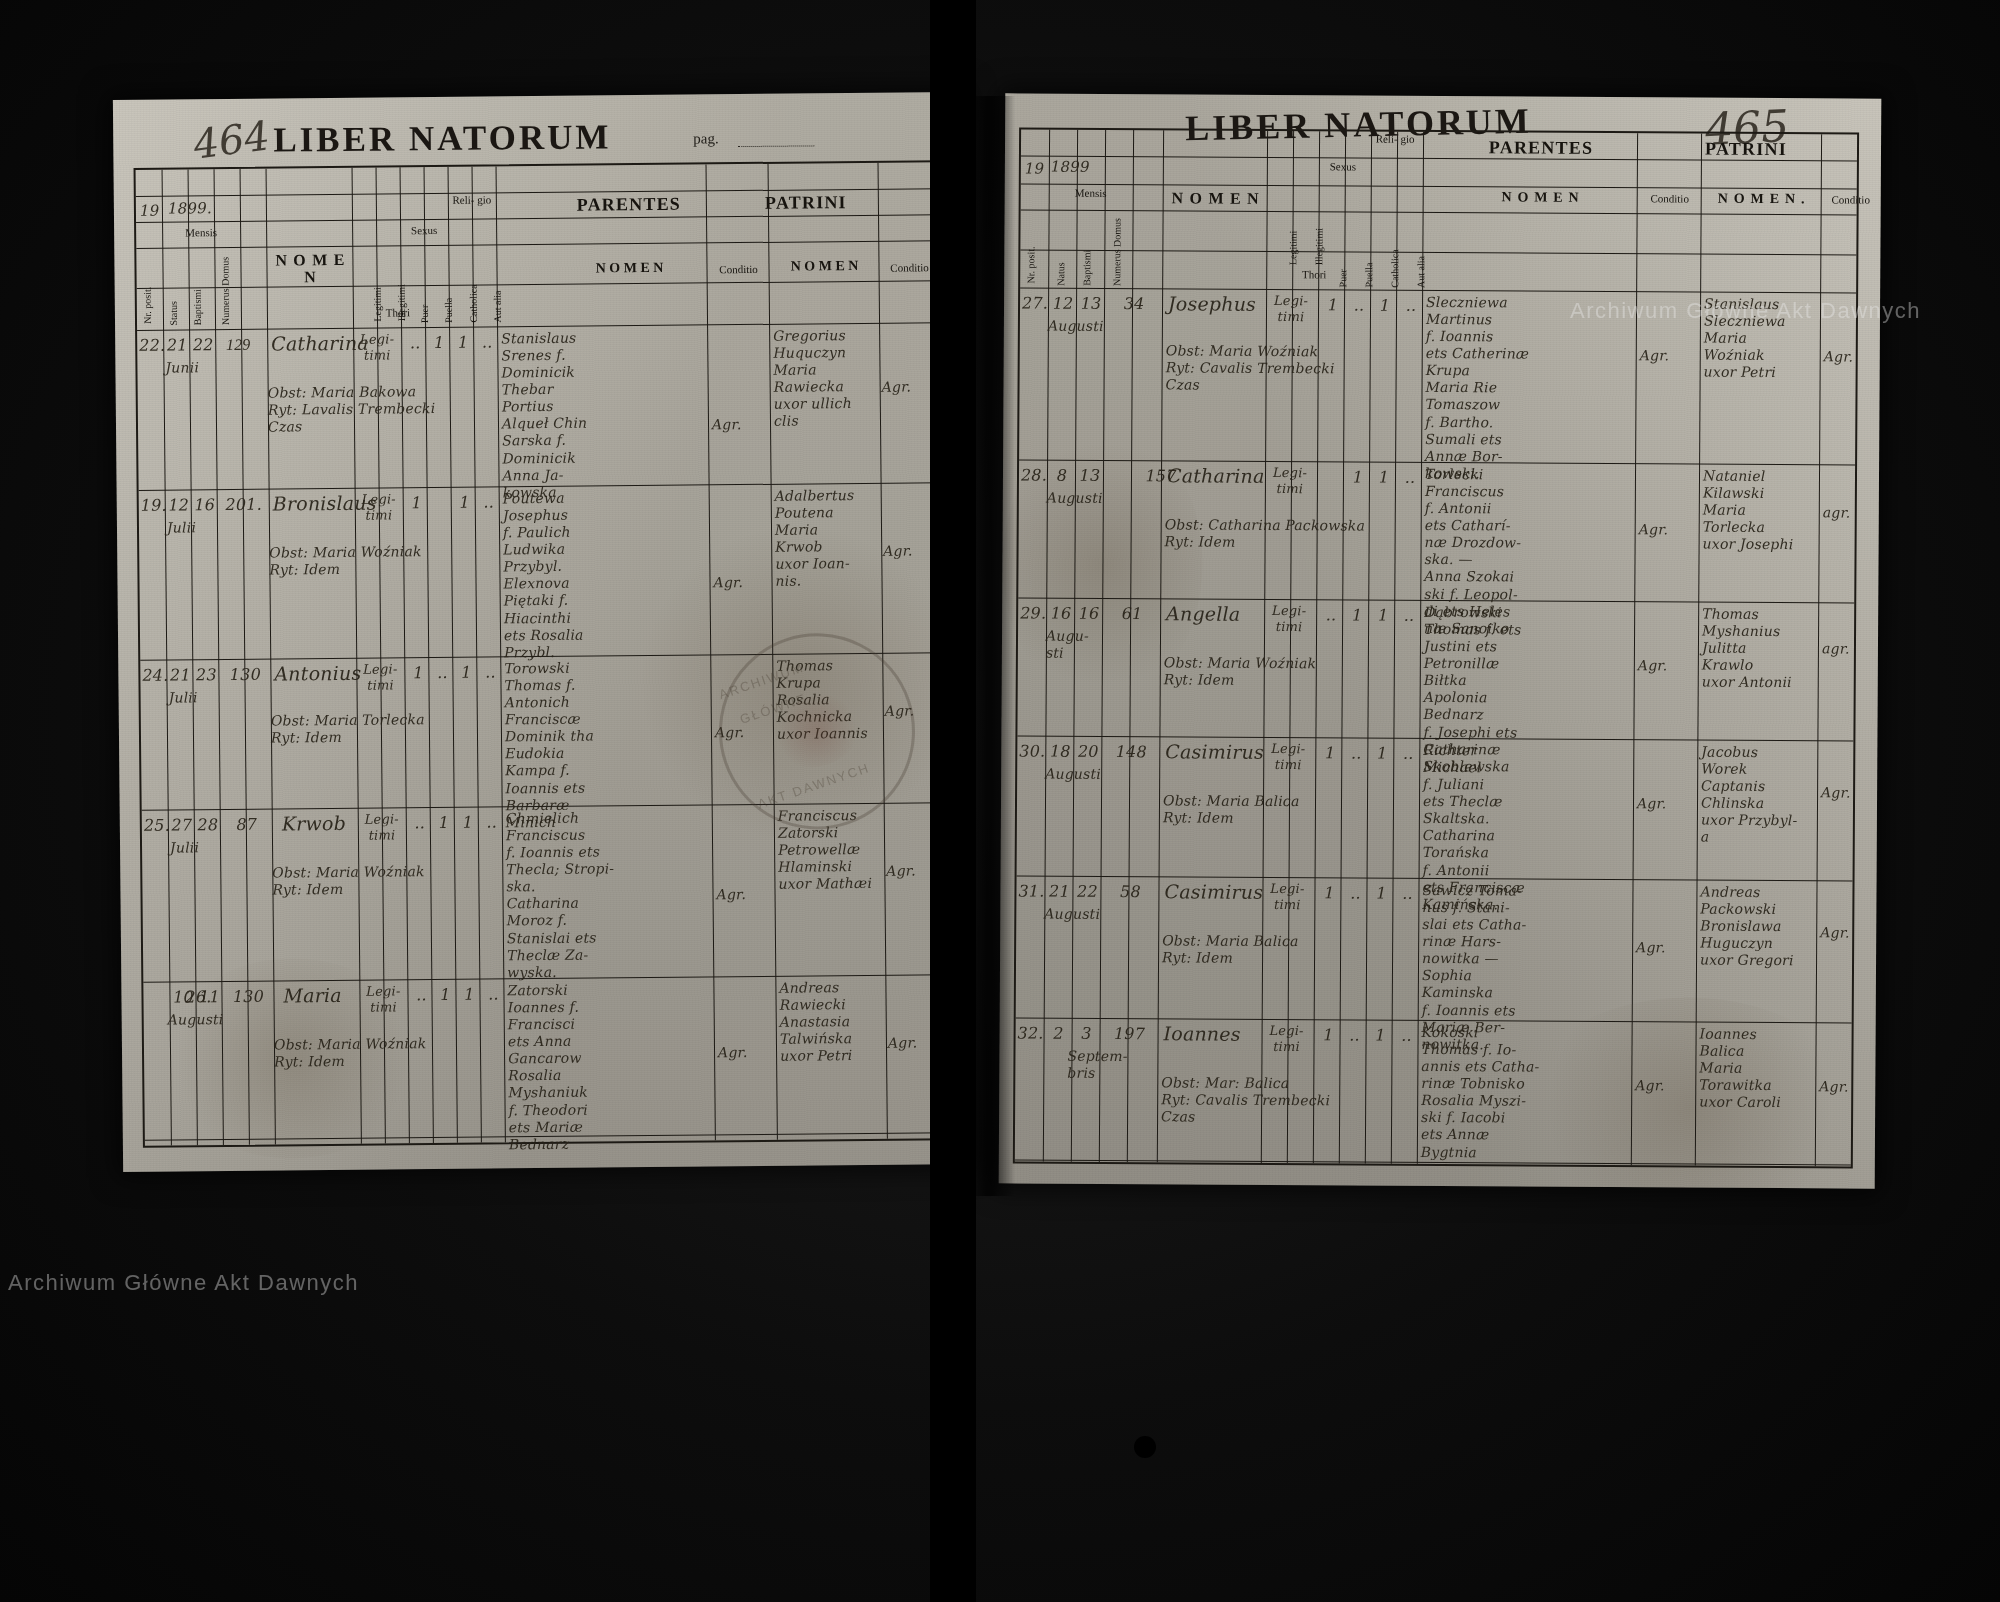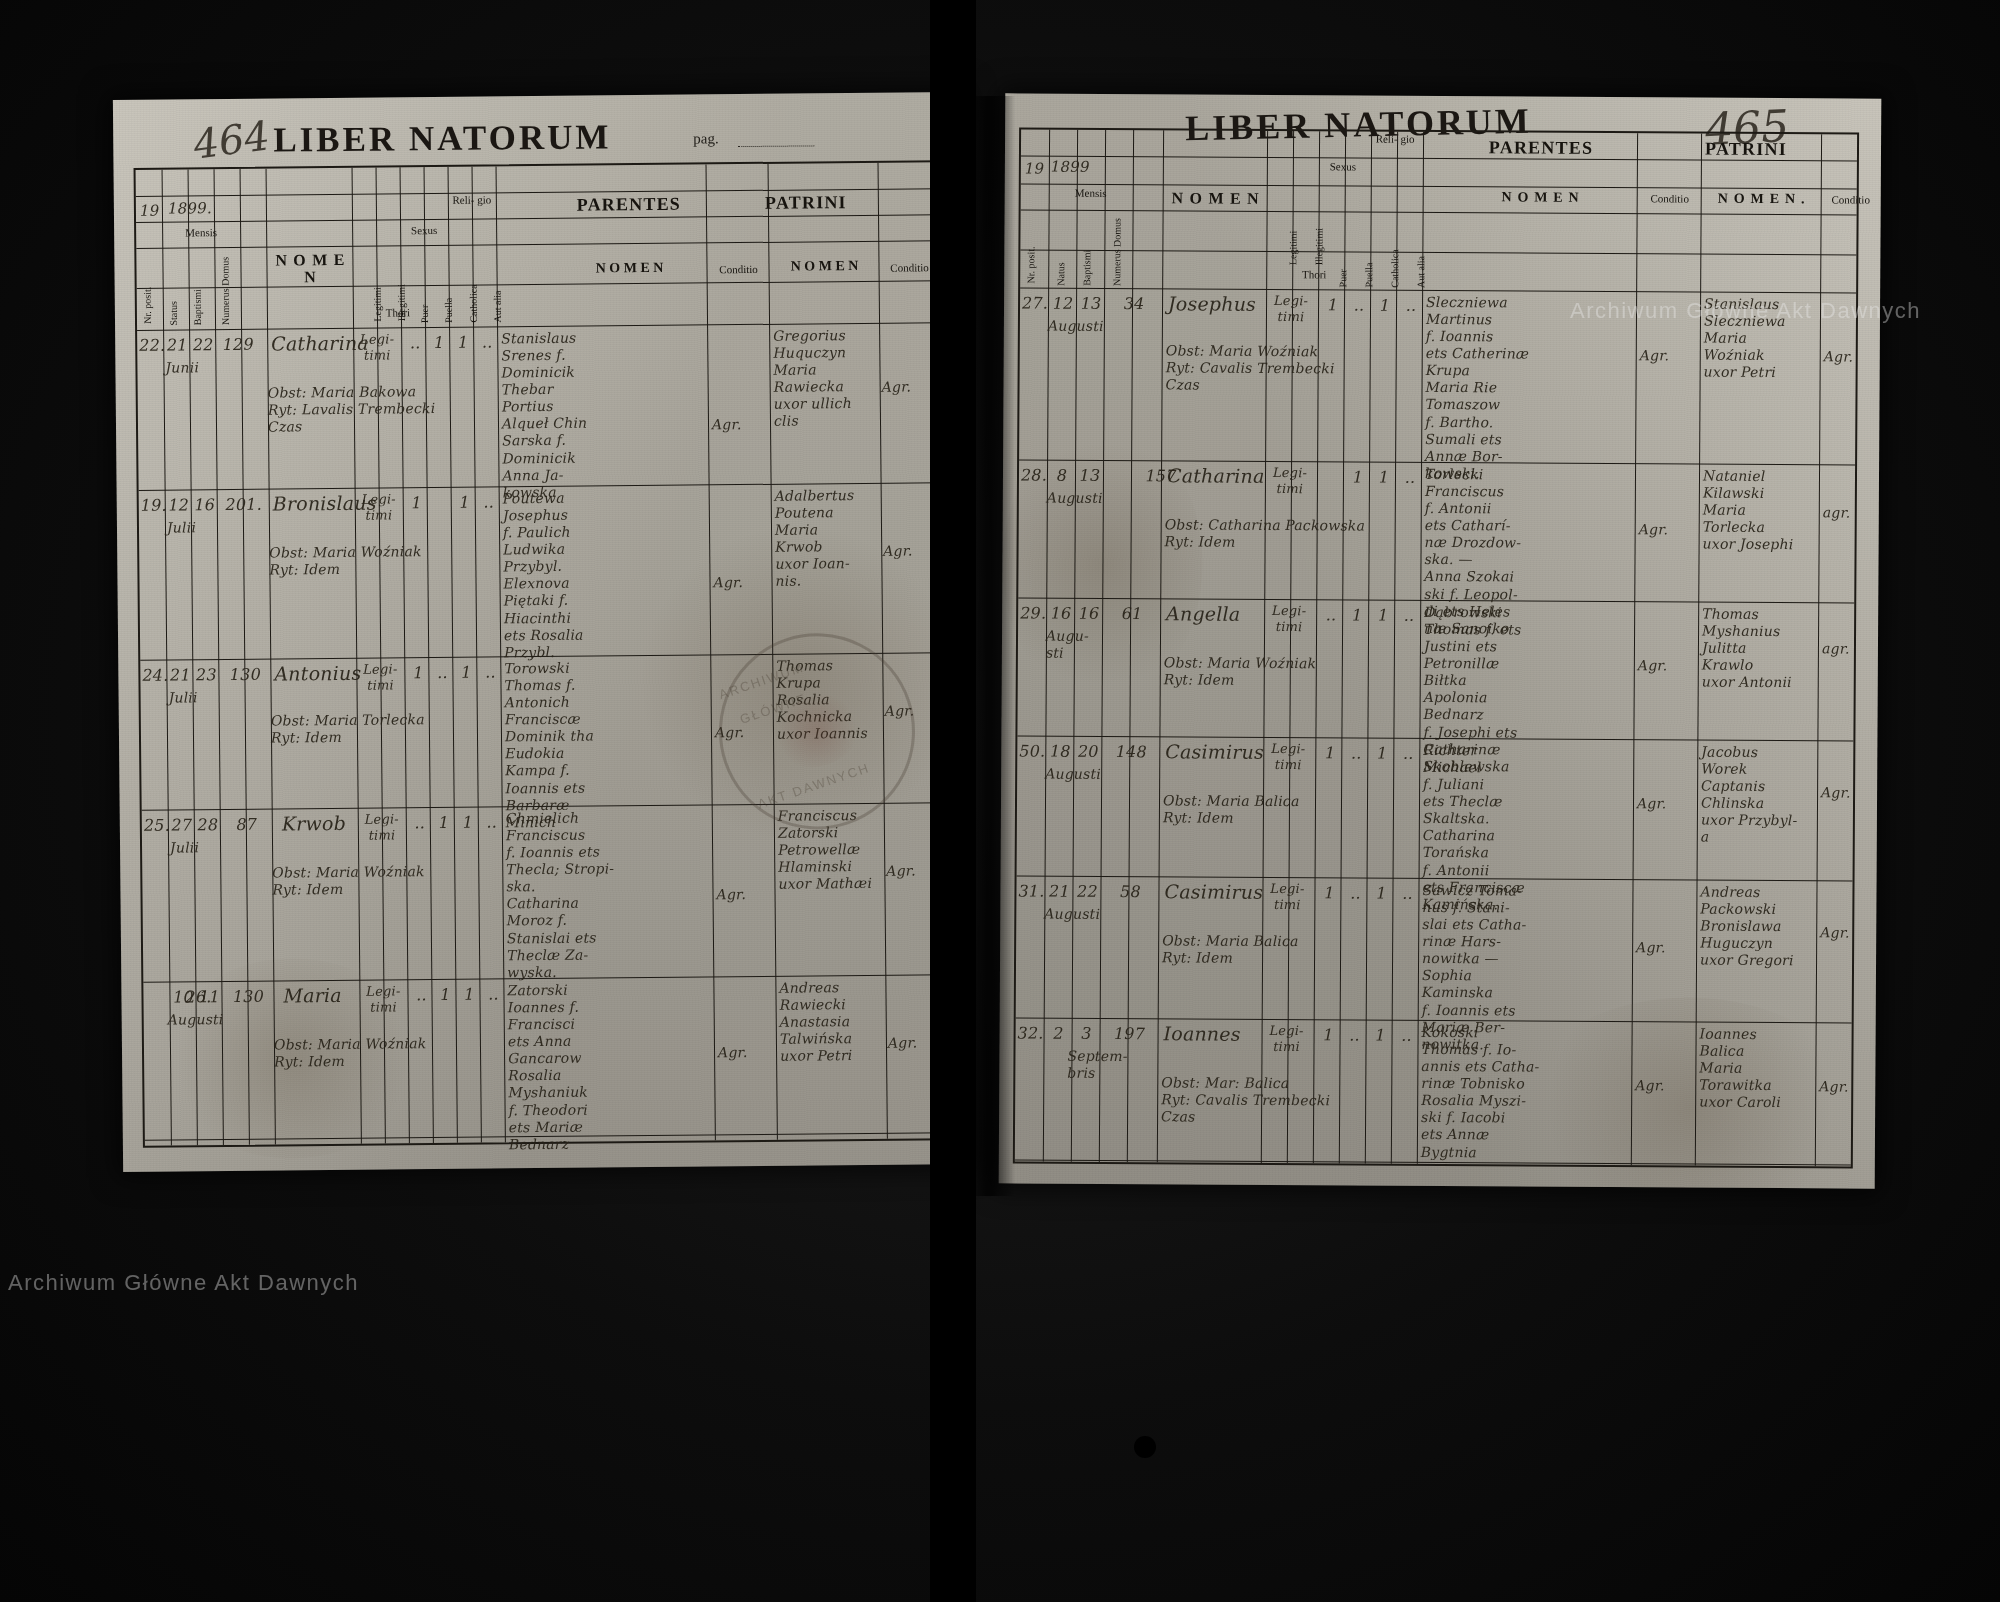--- a/index.html
+++ b/index.html
@@ -331,21 +331,21 @@
         <div class="hdr" style="left:636px;top:96px;width:104px;font-size:14px;font-weight:bold;">N O M E N</div>
         <div class="hdr" style="left:744px;top:100px;width:58px;font-size:11px;">Conditio</div>
 
         <div class="hw hw-t" style="left:4px;top:32px;">19</div>
         <div class="hw hw-t" style="left:32px;top:30px;">1899.</div>
 
         <div>
           <div class="hw hw-num" style="left:2px;top:166px;width:24px;text-align:center;">22.</div>
           <div class="hw hw-num" style="left:28px;top:166px;width:24px;text-align:center;">21</div>
           <div class="hw hw-num" style="left:54px;top:166px;width:24px;text-align:center;">22</div>
-          <div class="hw hw-num" style="left:80px;top:166px;width:42px;text-align:center;">129</div>
+          <div class="hw hw-num" style="left:80px;top:166px;width:42px;text-align:center;font-family:Liberation Serif, serif;">129</div>
           <div class="hw hw-sm" style="left:28px;top:190px;">Junii</div>
           <div class="hw hw-name" style="left:134px;top:164px;">Catharina</div>
           <div class="hw hw-num" style="left:316px;top:166px;width:20px;text-align:center;">1</div>
           <div class="hw hw-num" style="left:340px;top:166px;width:20px;text-align:center;">..</div>
           <div class="hw hw-num" style="left:268px;top:166px;width:20px;text-align:center;">..</div>
           <div class="hw hw-num" style="left:292px;top:166px;width:20px;text-align:center;">1</div>
           <div class="hw hw-xs" style="left:218px;top:164px;width:44px;text-align:center;">Legi-
 timi</div>
           <div class="hw hw-sm" style="left:130px;top:216px;">Obst: Maria Bakowa
 Ryt: Lavalis Trembecki
@@ -684,21 +684,21 @@
           <div class="hw hw-sm" style="left:620px;top:524px;">Agr.</div>
           <div class="hw hw-sm" style="left:684px;top:472px;width:114px;">Thomas
 Myshanius
 Julitta
 Krawlo
 uxor Antonii</div>
           <div class="hw hw-sm" style="left:804px;top:506px;">agr.</div>
         </div>
 
         <div>
-          <div class="hw hw-num" style="left:2px;top:612px;width:26px;text-align:center;">50.</div>
+          <div class="hw hw-num" style="left:2px;top:612px;width:26px;text-align:center;">30.</div>
           <div class="hw hw-num" style="left:30px;top:612px;width:26px;text-align:center;">18</div>
           <div class="hw hw-num" style="left:58px;top:612px;width:26px;text-align:center;">20</div>
           <div class="hw hw-num" style="left:86px;top:612px;width:56px;text-align:center;">148</div>
           <div class="hw hw-sm" style="left:28px;top:636px;">Augusti</div>
           <div class="hw hw-name" style="left:148px;top:610px;">Casimirus</div>
           <div class="hw hw-num" style="left:354px;top:612px;width:22px;text-align:center;">1</div>
           <div class="hw hw-num" style="left:380px;top:612px;width:22px;text-align:center;">..</div>
           <div class="hw hw-num" style="left:302px;top:612px;width:22px;text-align:center;">1</div>
           <div class="hw hw-num" style="left:328px;top:612px;width:22px;text-align:center;">..</div>
           <div class="hw hw-xs" style="left:248px;top:610px;width:46px;text-align:center;">Legi-

